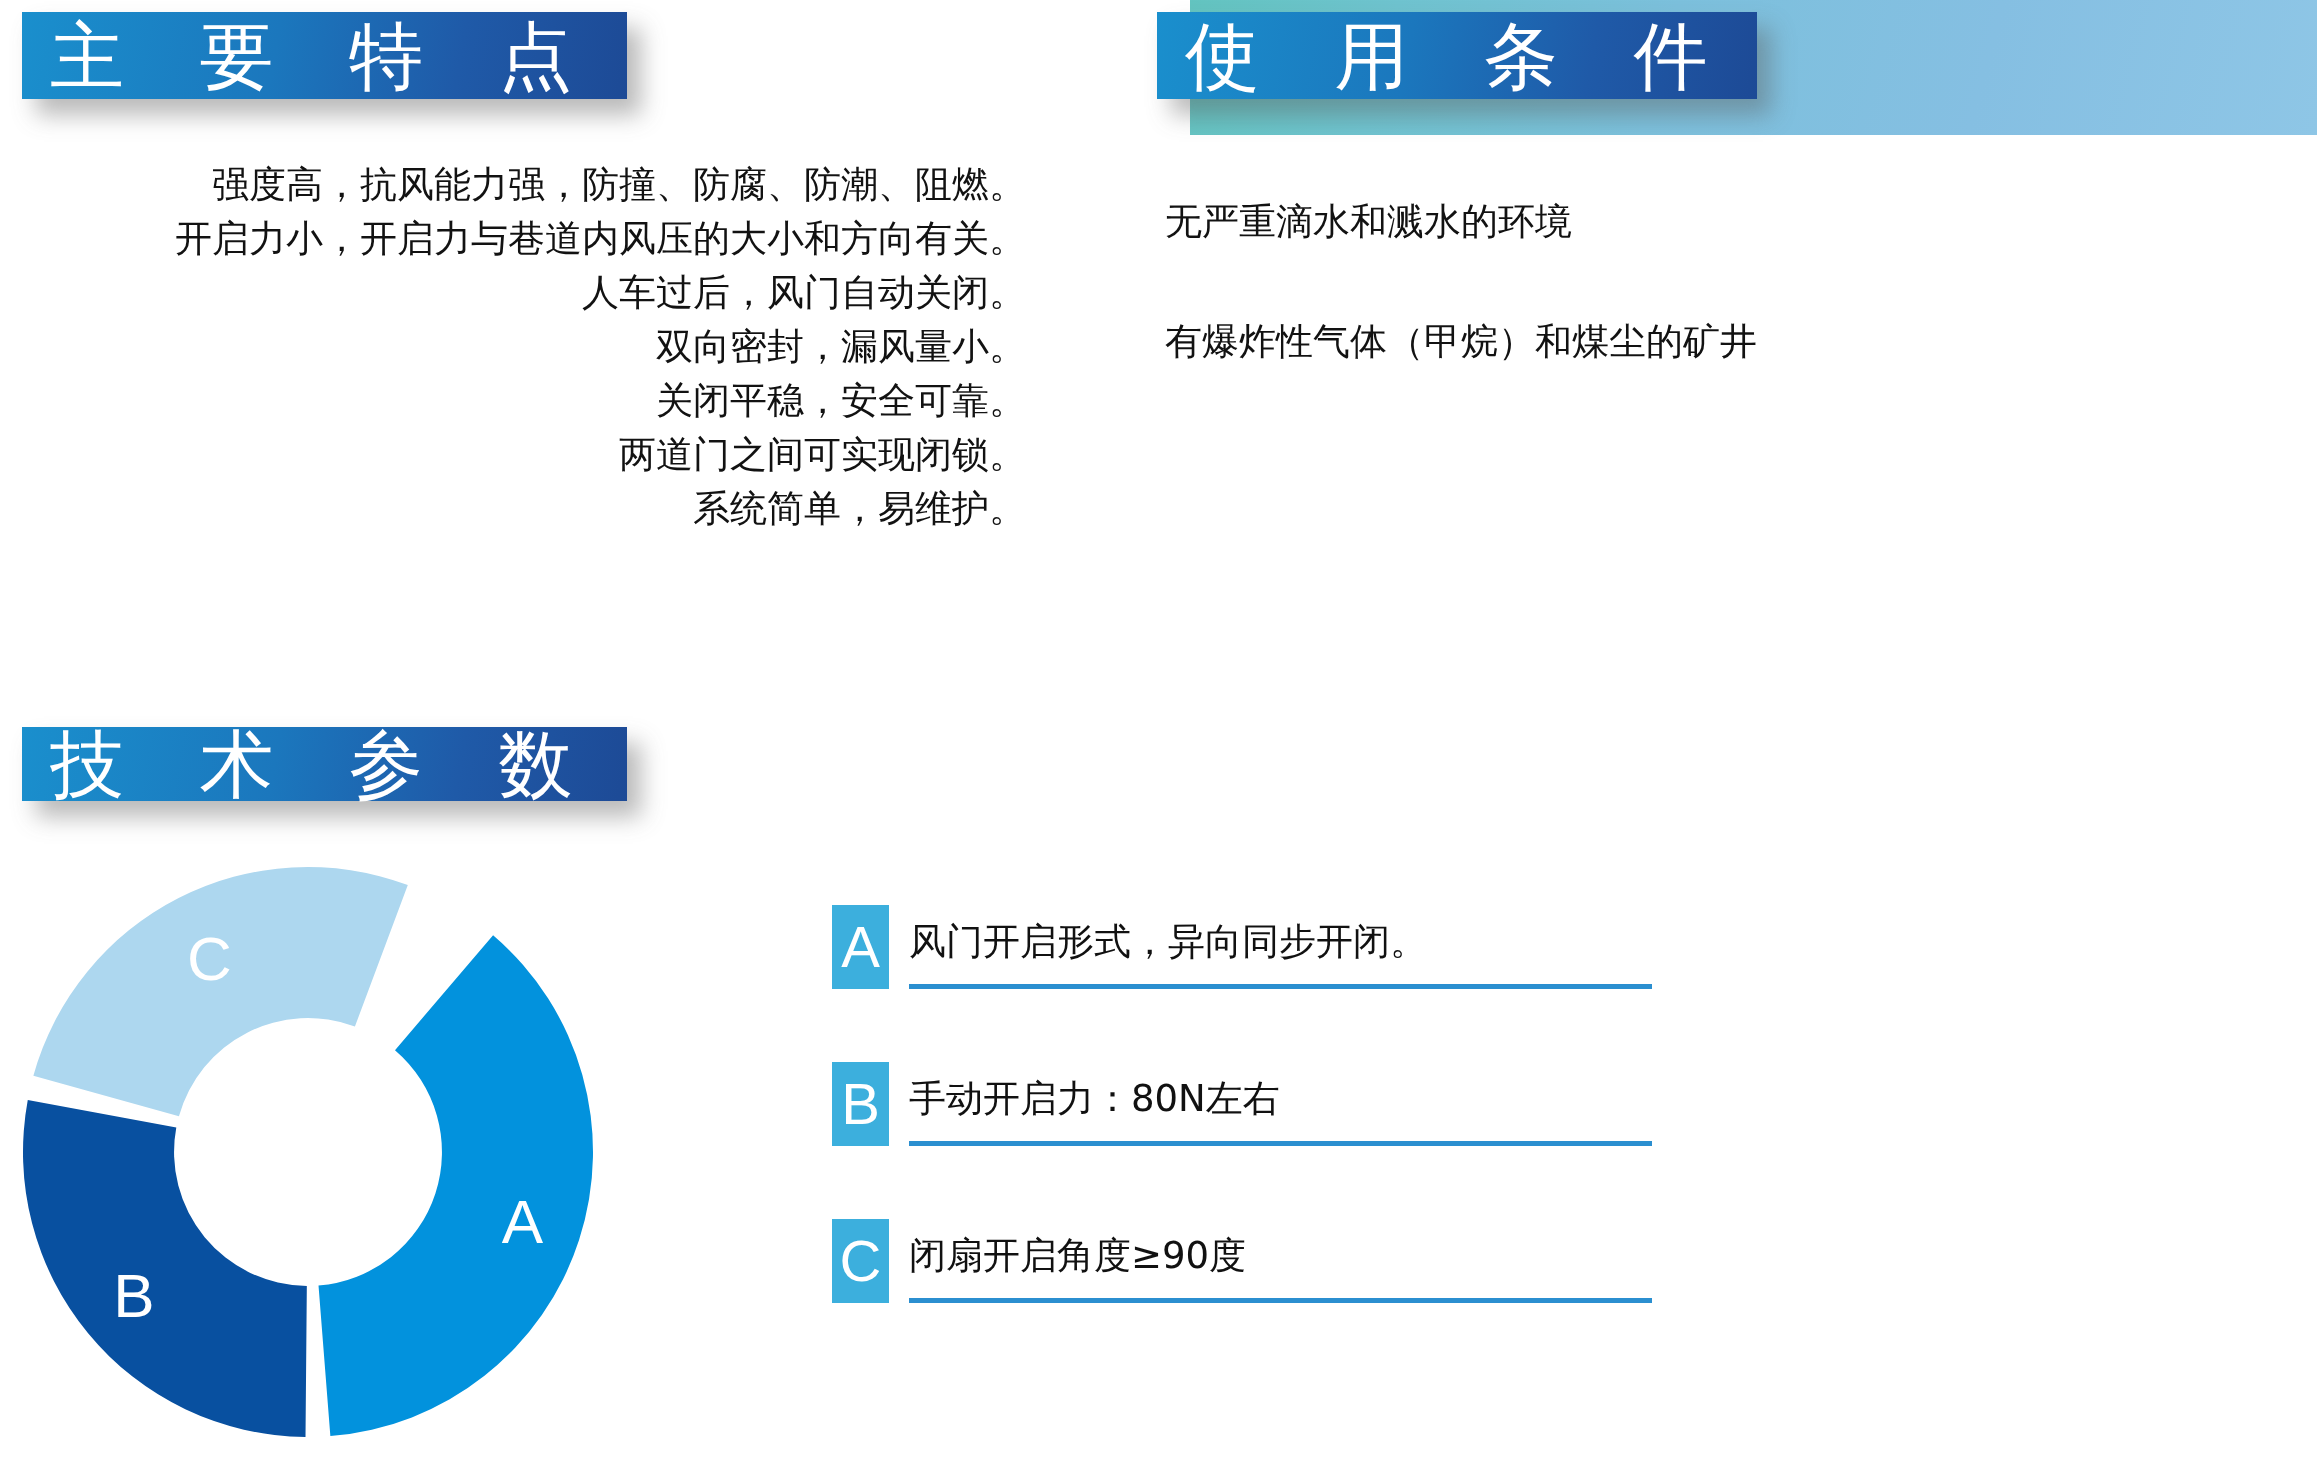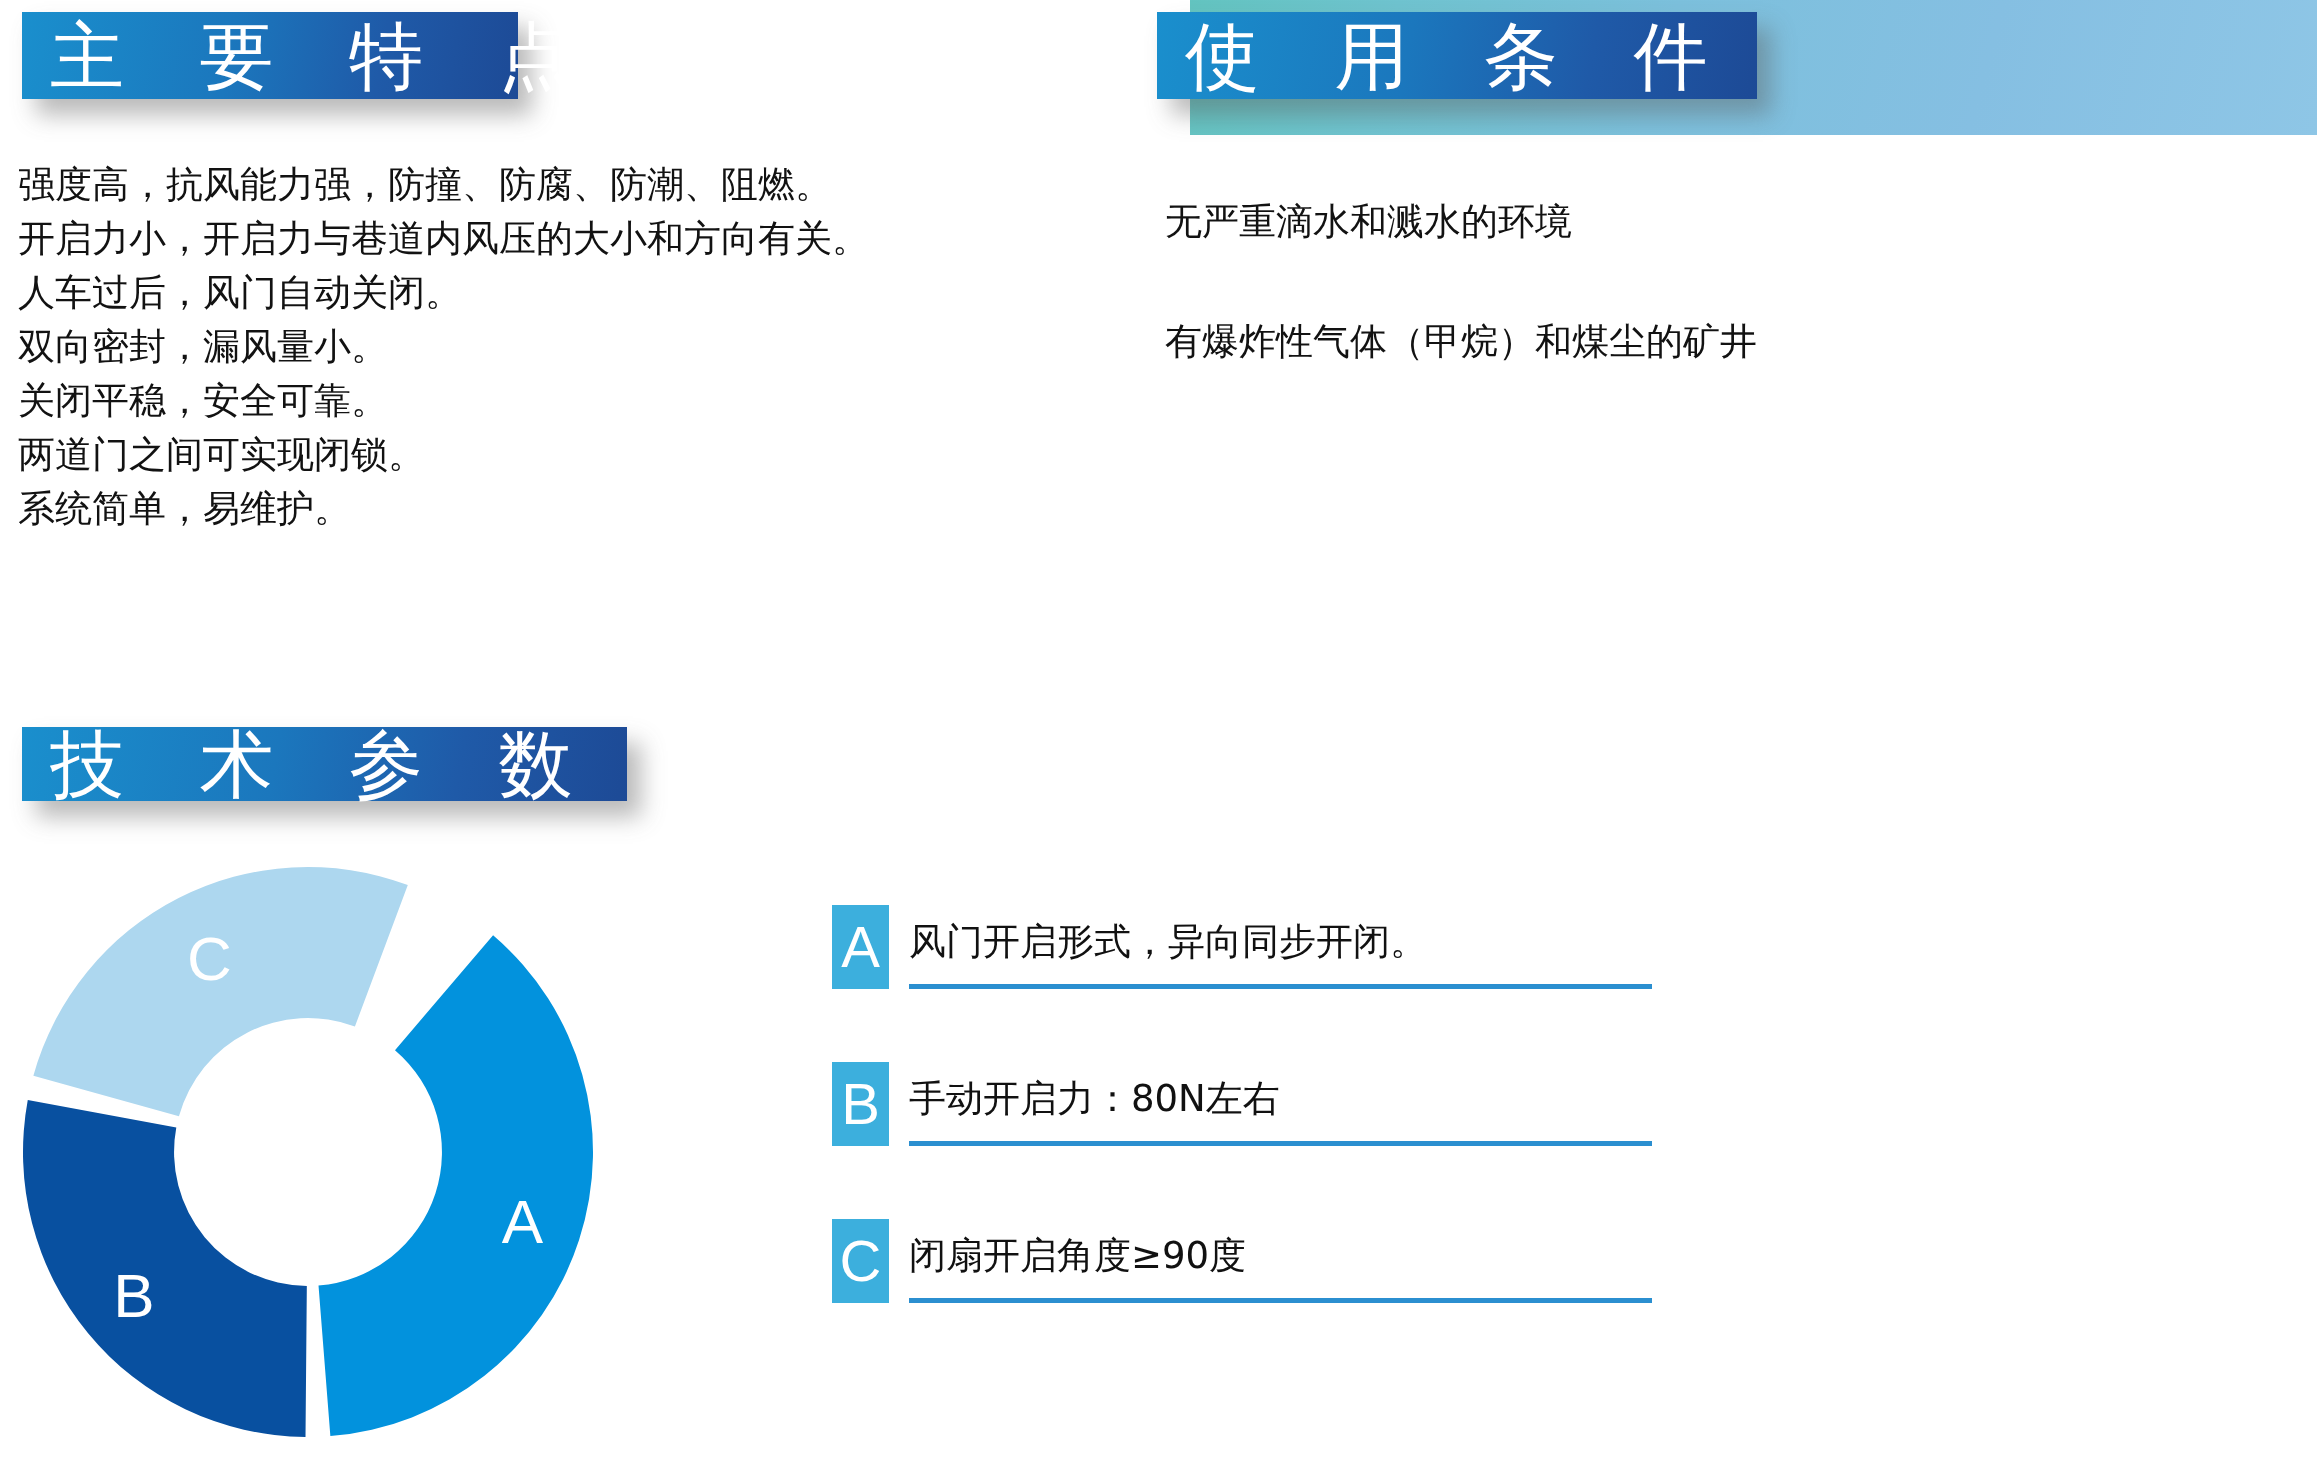--- a/index.html
+++ b/index.html
@@ -32,21 +32,21 @@
     letter-spacing: 26px;
     padding-left: 28px;
     line-height: 1;
     white-space: nowrap;
     font-family: "DejaVu Sans", "Liberation Sans", sans-serif;
   }
 
   #ribbon-features {
     left: 22px;
     top: 12px;
-    width: 496px;
+    width: 605px;
     height: 87px;
   }
   #ribbon-conditions {
     left: 1157px;
     top: 12px;
     width: 600px;
     height: 87px;
     text-align: right;
   }
   #ribbon-params {
@@ -63,23 +63,24 @@
     top: 0px;
     width: 1127px;
     height: 135px;
     background: linear-gradient(105deg, #63c4c0 0%, #6fc3cf 18%, #7cc0dc 42%, #85bfe2 70%, #8ec6e6 100%);
     z-index: 0;
   }
 
   
   .feature-list {
     position: absolute;
-    left: 18px;
+    left: 26px;
     top: 158px;
     width: 1000px;
+    text-align: right;
   }
   .feature-line {
     font-size: 37px;
     line-height: 54px;
     color: #121212;
     white-space: nowrap;
     font-family: "DejaVu Sans", "Liberation Sans", sans-serif;
   }
 
   .condition-list {

